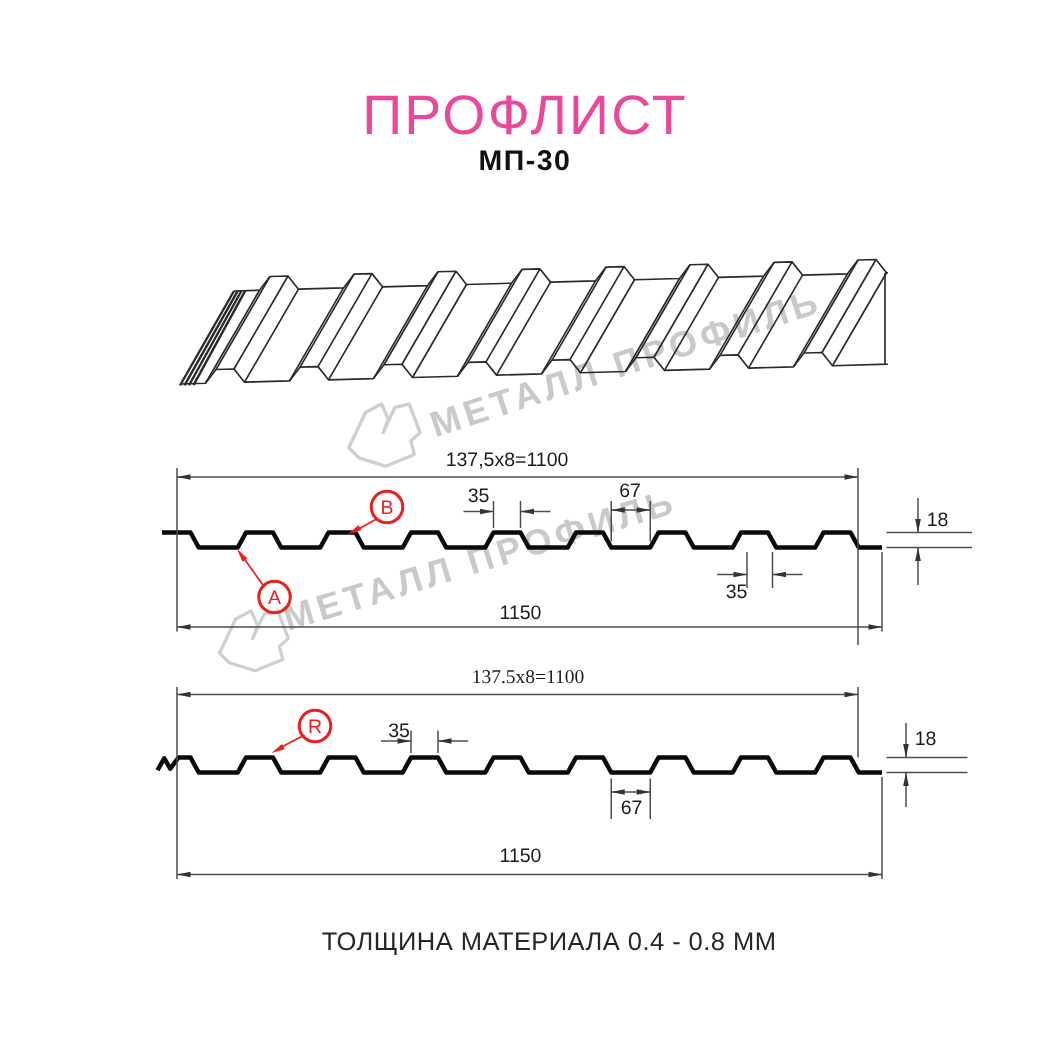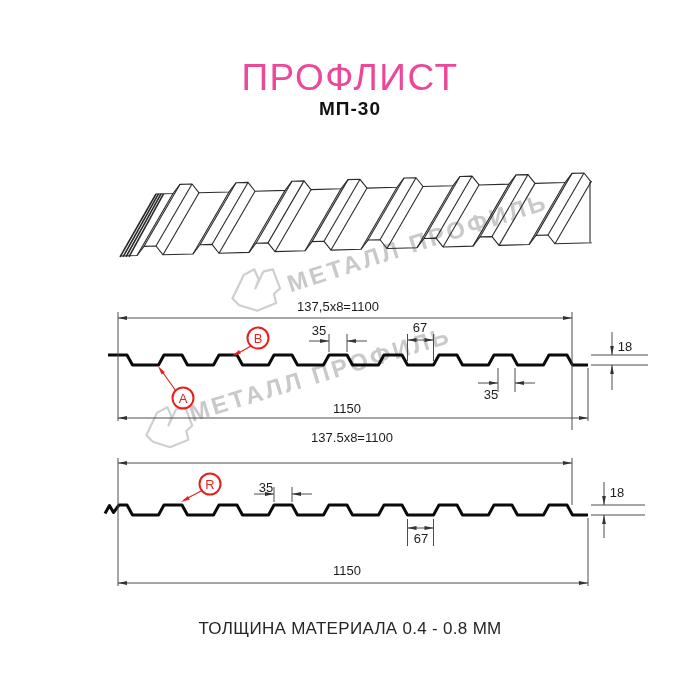--- a/index.html
+++ b/index.html
@@ -2,21 +2,21 @@
 <html><head>
 <meta charset="utf-8">
 <style>
   html,body{margin:0;padding:0;background:#ffffff;}
   .stage{position:relative;width:700px;height:700px;background:#ffffff;overflow:hidden;
          font-family:"Liberation Sans", sans-serif;}
   .lbl{position:absolute;transform:translate(-50%,-50%);white-space:nowrap;color:#1c1c1c;
        font-size:13px;line-height:1;}
   .title{font-size:37px;font-weight:400;letter-spacing:1.5px;color:#ec4899;}
   .subtitle{font-size:19px;font-weight:600;letter-spacing:1px;color:#111;}
-  .footer-note{font-size:17px;font-weight:500;letter-spacing:.3px;color:#262626;}
+  .footer-note{font-size:17px;font-weight:500;letter-spacing:.3px;color:#262626;margin-left:16px;}
   .callout{color:#e8211d;font-size:13px;font-weight:500;}
   .wm-text{position:absolute;white-space:nowrap;color:#c9c9c9;font-weight:700;
            font-size:24px;letter-spacing:3px;transform-origin:0 50%;}
   svg{position:absolute;left:0;top:0;}
 </style>
 </head>
 <body>
 
 <div class="stage">
 
@@ -160,21 +160,21 @@
 
   <div class="lbl" style="left:338px;top:306px;">137,5x8=1100</div>
   <div class="lbl" style="left:319px;top:330px;">35</div>
   <div class="lbl" style="left:420px;top:327px;">67</div>
   <div class="lbl" style="left:625px;top:346px;">18</div>
   <div class="lbl" style="left:491px;top:394px;">35</div>
   <div class="lbl" style="left:347px;top:408px;">1150</div>
   <div class="lbl callout" style="left:183px;top:398px;">A</div>
   <div class="lbl callout" style="left:258px;top:338px;">B</div>
 
-  <div class="lbl" style="left:352px;top:437px;">137.5x8=1100</div>
+  <div class="lbl" style="left:352px;top:451px;font-family:Liberation Serif, serif;">137.5x8=1100</div>
   <div class="lbl" style="left:266px;top:487px;">35</div>
   <div class="lbl" style="left:617px;top:492px;">18</div>
   <div class="lbl" style="left:421px;top:538px;">67</div>
   <div class="lbl" style="left:347px;top:570px;">1150</div>
   <div class="lbl callout" style="left:210px;top:484px;">R</div>
 
   <div class="lbl footer-note" style="left:350px;top:628px;">ТОЛЩИНА МАТЕРИАЛА 0.4 - 0.8 ММ</div>
 </div>
 
 </body></html>

